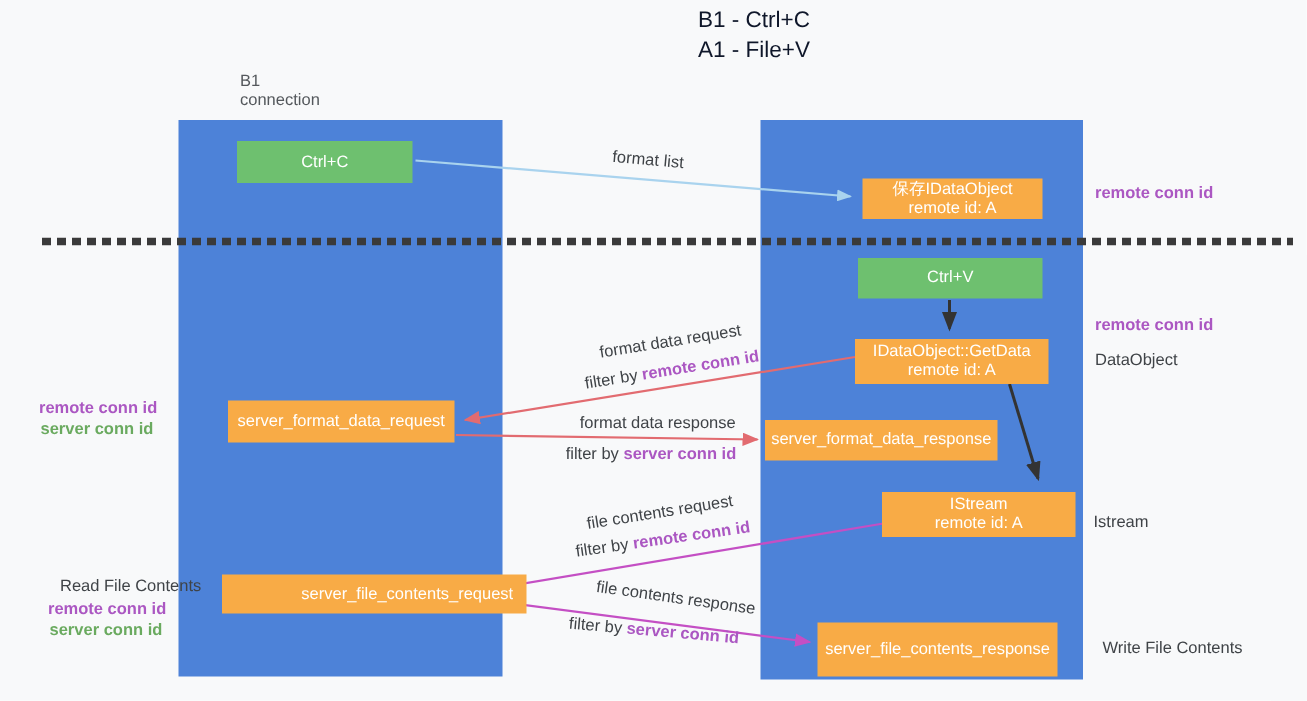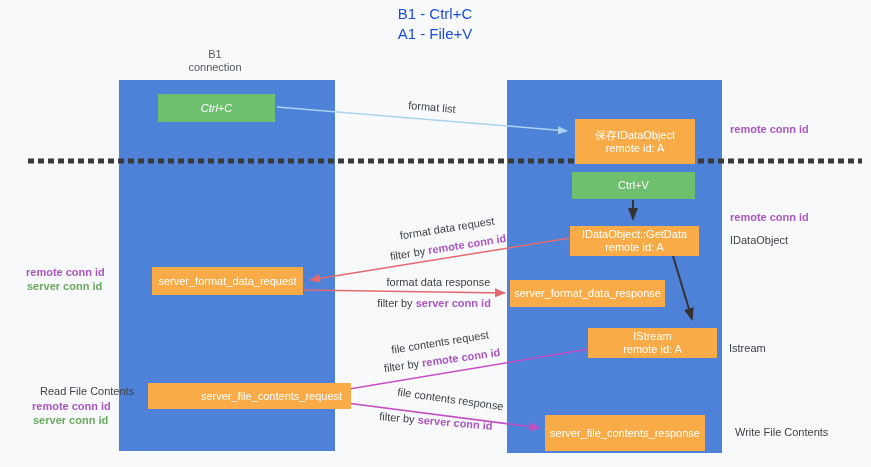--- a/index.html
+++ b/index.html
@@ -1,21 +1,21 @@
 <!DOCTYPE html>
 <html><head>
 <meta charset="utf-8">
 <style>
   html,body{margin:0;padding:0;}
   .canvas{position:relative;width:871px;height:467px;background:#f8f9fa;
           font-family:"Liberation Sans",sans-serif;overflow:hidden;}
   .col{position:absolute;background:#4d82d8;}
-  .title{position:absolute;left:330px;top:4px;width:210px;text-align:center;
-         font-size:15px;line-height:20px;color:#1d4ed8;}
-  .hdr{position:absolute;width:110px;text-align:center;font-size:11px;
+  .title{position:absolute;left:330px;top:4px;width:210px;text-align:right;
+         font-size:15px;line-height:20px;color:#0f172a;}
+  .hdr{position:absolute;width:110px;font-size:11px;
        line-height:13px;color:#54585c;}
   .node{position:absolute;display:flex;flex-direction:column;align-items:center;
         justify-content:center;color:#fff;font-size:11px;line-height:13px;
         text-align:center;z-index:4;}
   .orange{background:#f8ab46;}
   .green{background:#6ec06f;}
   .lbl{position:absolute;font-size:11px;color:#3f4347;white-space:nowrap;z-index:5;}
   .ctr{text-align:center;}
   .purple{color:#ab57c2;font-weight:bold;}
   .greentx{color:#6aaa5f;font-weight:bold;}
@@ -57,25 +57,25 @@
     <line x1="28" y1="161" x2="862" y2="161" stroke="#3a3a3a" stroke-width="5" stroke-dasharray="6 4"></line>
     <line x1="277" y1="107" x2="567" y2="131" stroke="#a9d3ee" stroke-width="1.5" marker-end="url(#mBlue)"></line>
     <line x1="633" y1="200" x2="633" y2="219" stroke="#333333" stroke-width="2" marker-end="url(#mBlack)"></line>
     <line x1="673" y1="256" x2="692" y2="319" stroke="#333333" stroke-width="2" marker-end="url(#mBlack)"></line>
     <line x1="570" y1="238" x2="310" y2="280" stroke="#e26b70" stroke-width="1.5" marker-end="url(#mSalmon)"></line>
     <line x1="304" y1="290" x2="505" y2="293" stroke="#e26b70" stroke-width="1.5" marker-end="url(#mSalmon)"></line>
     <line x1="589" y1="349" x2="313" y2="395" stroke="#c44fc4" stroke-width="1.5" marker-end="url(#mMagenta)"></line>
     <line x1="308" y1="398" x2="540" y2="428" stroke="#c44fc4" stroke-width="1.5" marker-end="url(#mMagenta)"></line>
   </svg>
 
-  <div class="node green" style="left:158px;top:94px;width:117px;height:28px;font-style:italic;">
+  <div class="node green" style="left:158px;top:94px;width:117px;height:28px;">
     <span>Ctrl+C</span>
   </div>
 
-  <div class="node orange" style="left:575px;top:119px;width:120px;height:45px;">
+  <div class="node orange" style="left:575px;top:119px;width:120px;height:27px;">
     <span>保存IDataObject</span>
     <span>remote id: A</span>
   </div>
 
   <div class="node green" style="left:572px;top:172px;width:123px;height:27px;">
     <span>Ctrl+V</span>
   </div>
 
   <div class="node orange" style="left:570px;top:226px;width:129px;height:30px;">
     <span>IDataObject::GetData</span>
@@ -124,21 +124,21 @@
   </div>
 
   <div class="lbl ctr" style="left:393px;top:393px;width:115px;transform:rotate(8deg);">file contents response</div>
   <div class="lbl ctr" style="left:375px;top:415px;width:122px;transform:rotate(5deg);">
     <span>filter by</span>
     <span class="purple">server conn id</span>
   </div>
 
   <div class="lbl purple" style="left:730px;top:123px;">remote conn id</div>
   <div class="lbl purple" style="left:730px;top:211px;">remote conn id</div>
-  <div class="lbl" style="left:730px;top:234px;">IDataObject</div>
+  <div class="lbl" style="left:730px;top:234px;">DataObject</div>
   <div class="lbl" style="left:729px;top:342px;">Istream</div>
   <div class="lbl" style="left:735px;top:426px;">Write File Contents</div>
 
   <div class="lbl purple" style="left:26px;top:266px;">remote conn id</div>
   <div class="lbl greentx" style="left:27px;top:280px;">server conn id</div>
   <div class="lbl" style="left:28px;top:385px;margin-left:12px;">Read File Contents</div>
   <div class="lbl purple" style="left:32px;top:400px;">remote conn id</div>
   <div class="lbl greentx" style="left:33px;top:414px;">server conn id</div>
 
 </div>

